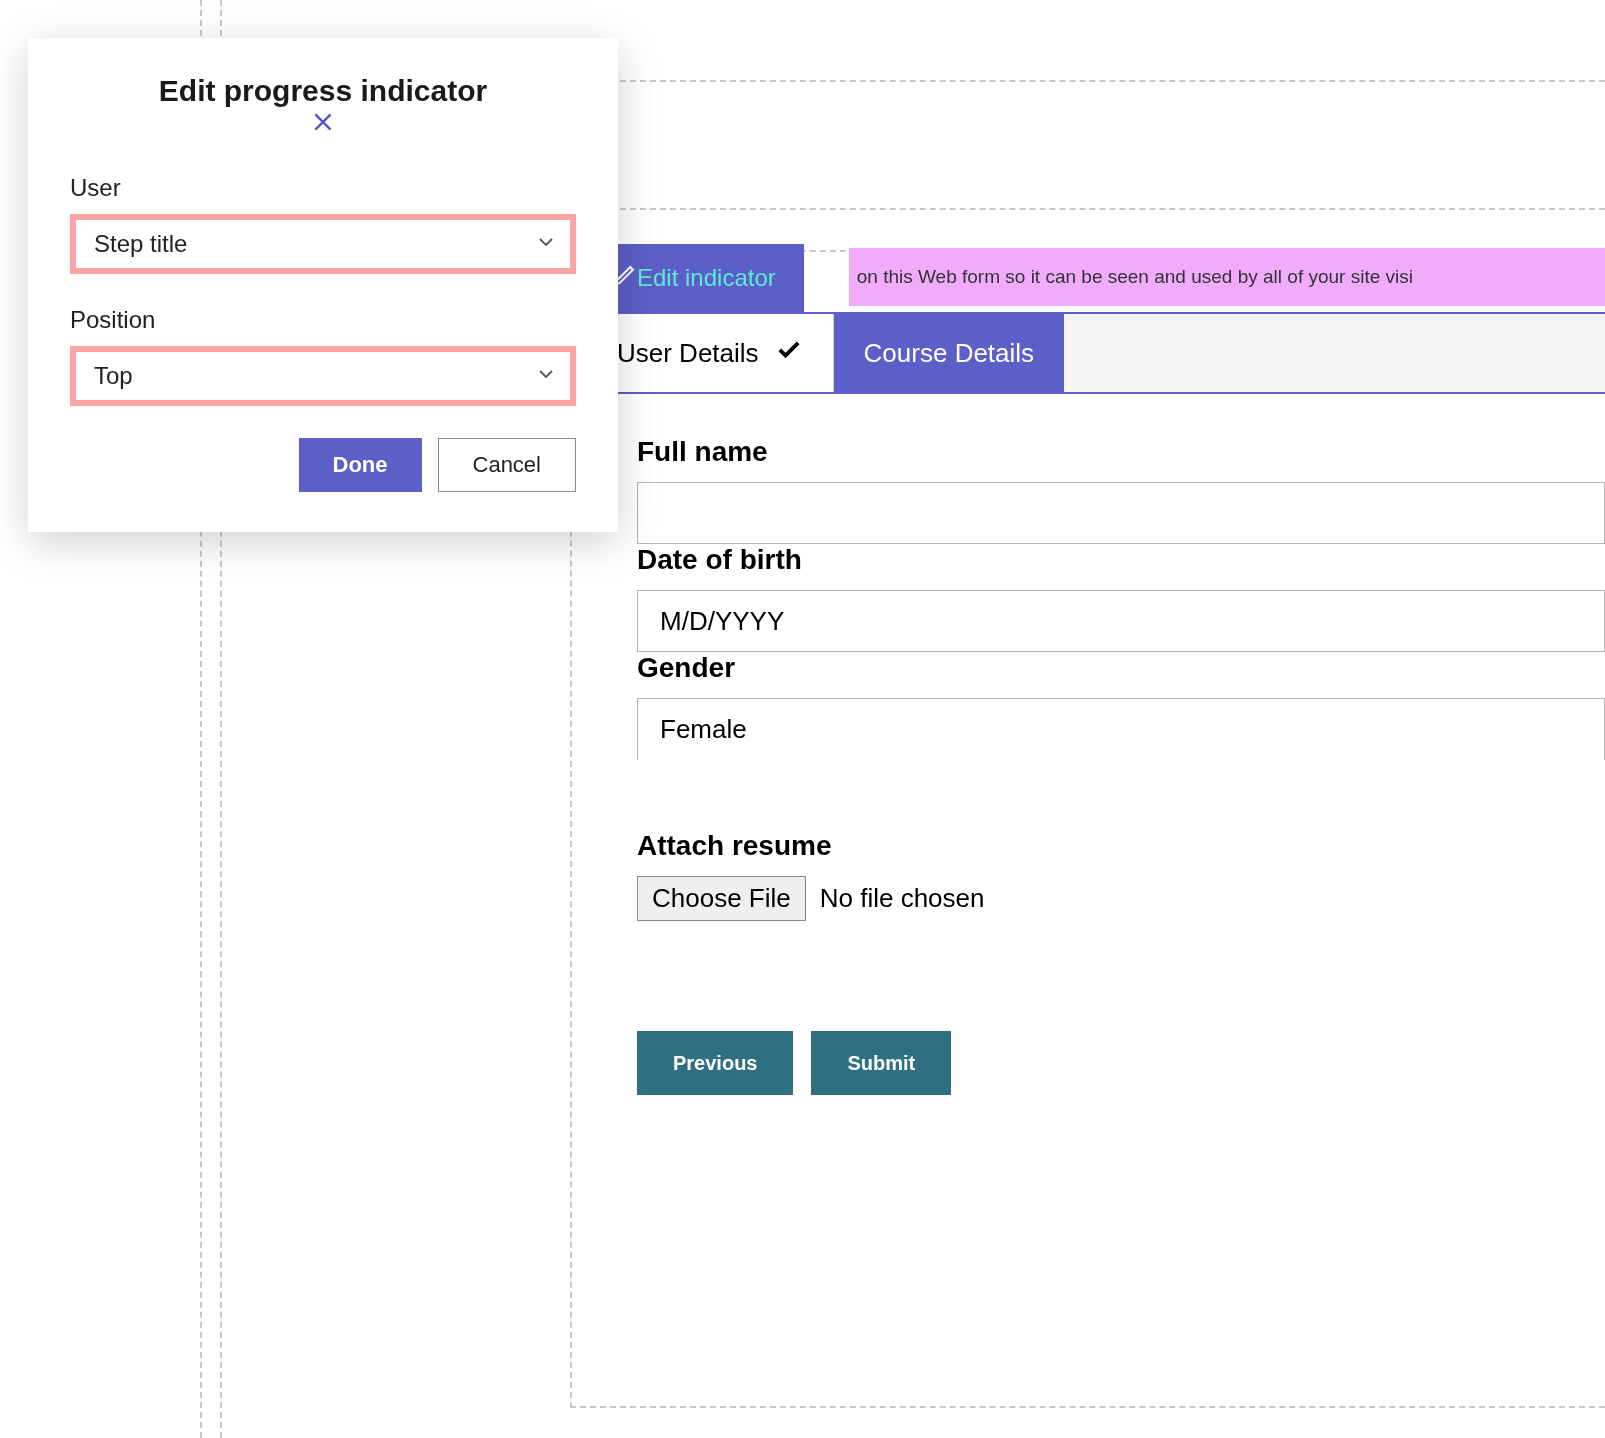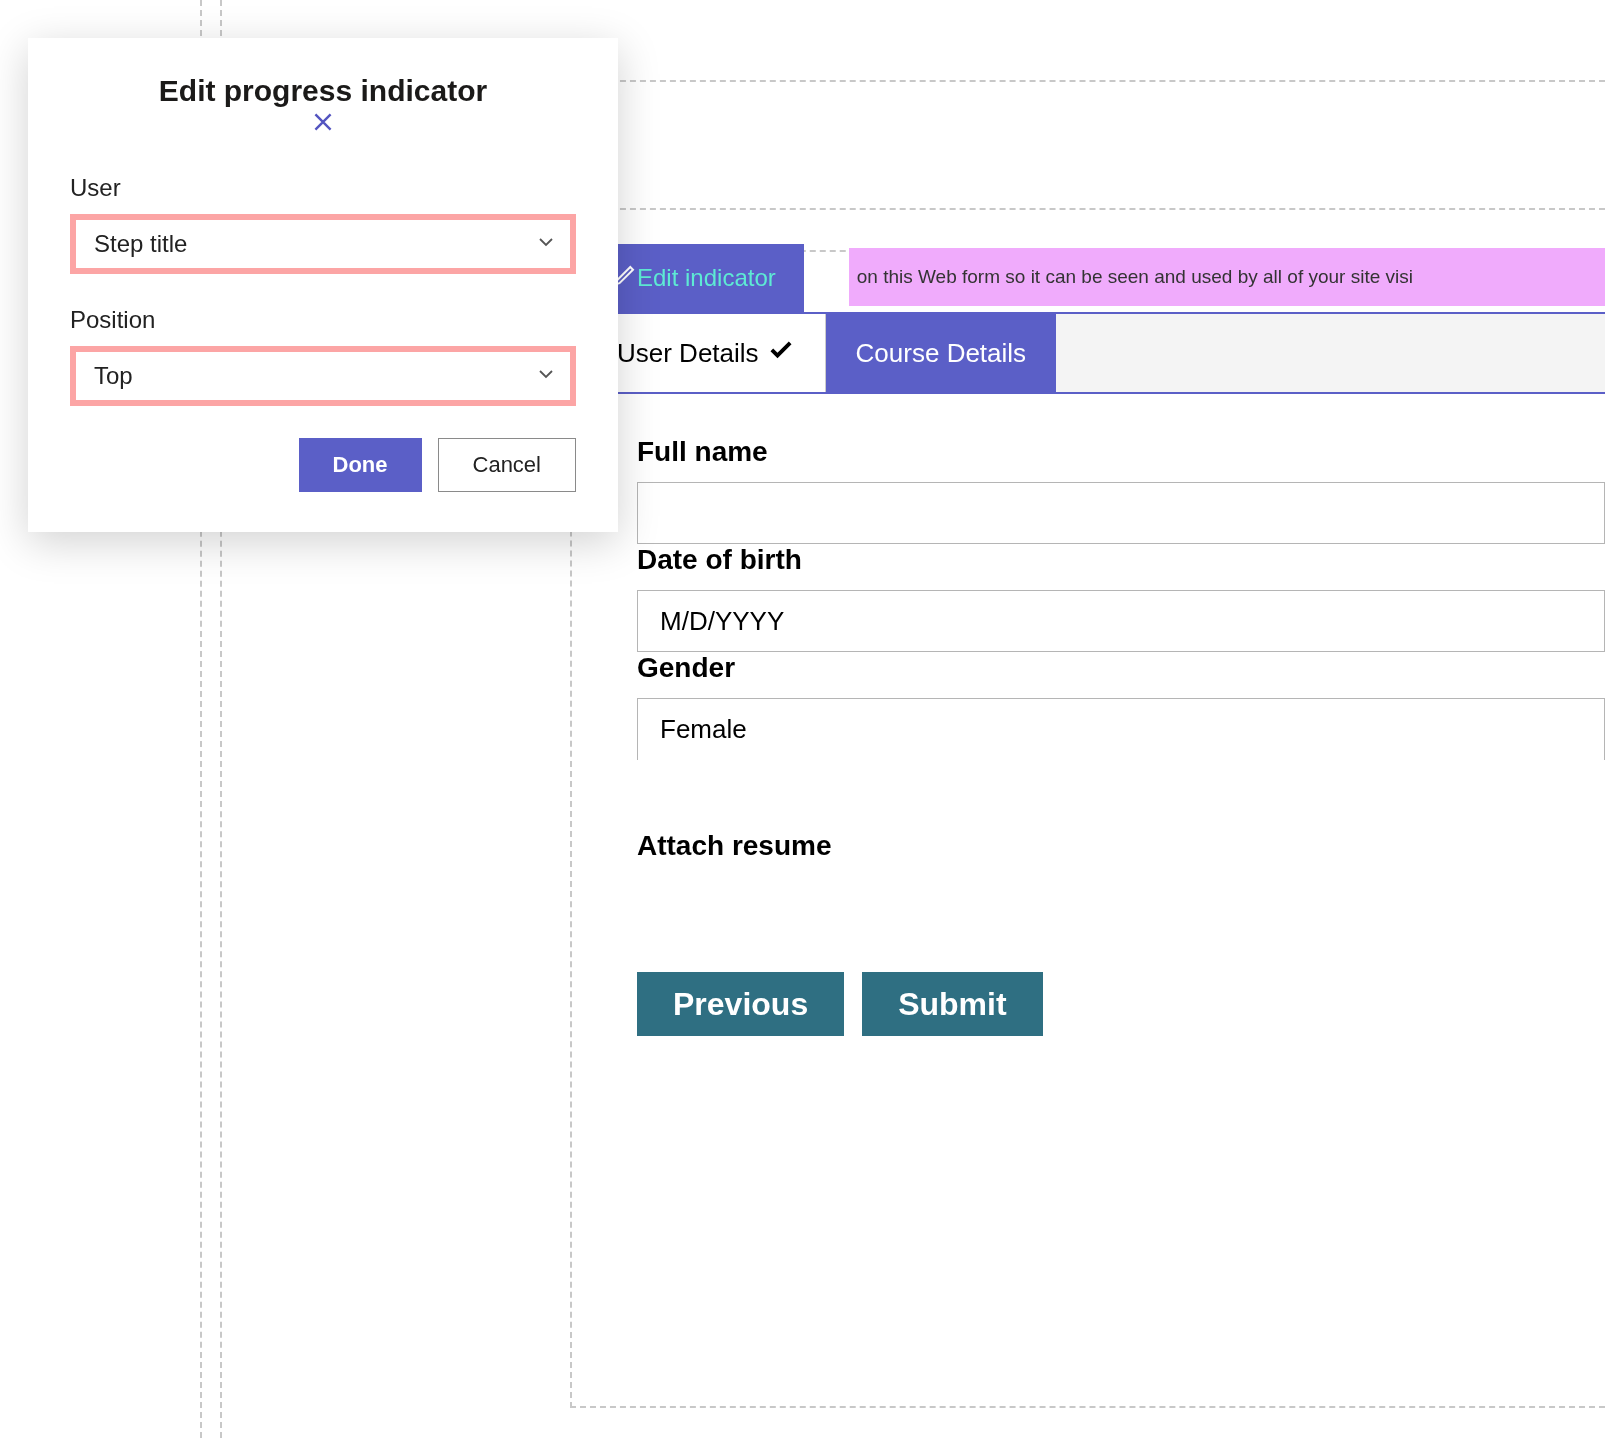--- a/index.html
+++ b/index.html
@@ -154,21 +154,21 @@
     border-right: none;
     display: flex;
     height: 82px;
     background: #f4f4f4;
   }
   .tab {
     display: flex;
     align-items: center;
     padding: 0 30px;
     font-size: 26px;
-    gap: 8px;
+    gap: 16px;
     cursor: pointer;
     white-space: nowrap;
   }
   .tab-done {
     background: #fff;
     color: #000;
     border-right: 1px solid #ccc;
   }
   .tab-done svg { fill: #000; }
   .tab-active {
@@ -220,21 +220,21 @@
   }
 
   .form-actions {
     display: flex;
     gap: 18px;
     margin-top: 110px;
   }
   .teal-btn {
     background: #2f6f82;
     color: #fff;
-    font-size: 32px;
+    font-size: 20px;
     font-weight: 700;
     height: 64px;
     padding: 0 36px;
     border: none;
     cursor: pointer;
   }
 
   
   .canvas-frame {
     position: absolute;
@@ -289,20 +289,24 @@
       <div class="text-input placeholder">M/D/YYYY</div>
     </div>
 
     <div class="form-field gender-field">
       <div class="form-label">Gender</div>
       <div class="text-input">Female</div>
     </div>
 
     <div class="form-field" style="margin-top:70px;">
       <div class="form-label">Attach resume</div>
+      <div class="file-row">
+        <button class="file-btn">Choose File</button>
+        <span class="file-status">No file chosen</span>
+      </div>
     </div>
 
     <div class="form-actions">
       <button class="teal-btn">Previous</button>
       <button class="teal-btn">Submit</button>
     </div>
 
   </div>
 </div>
 

